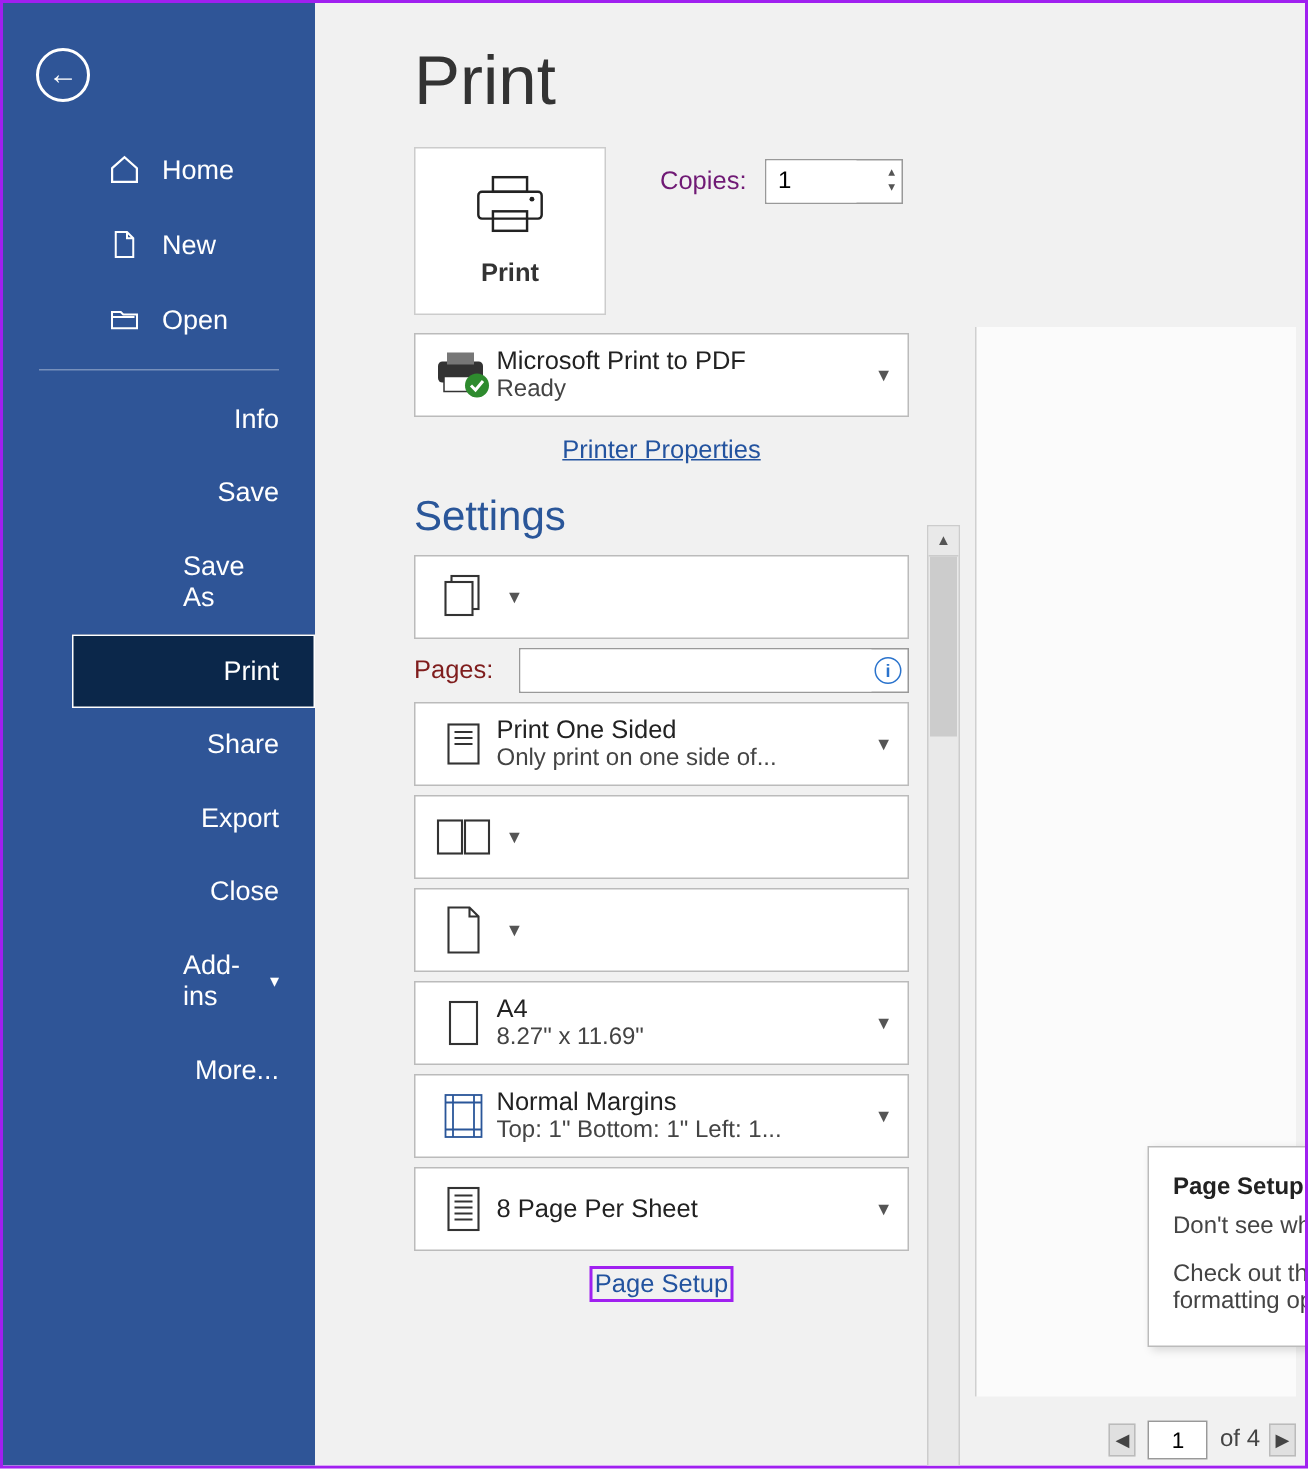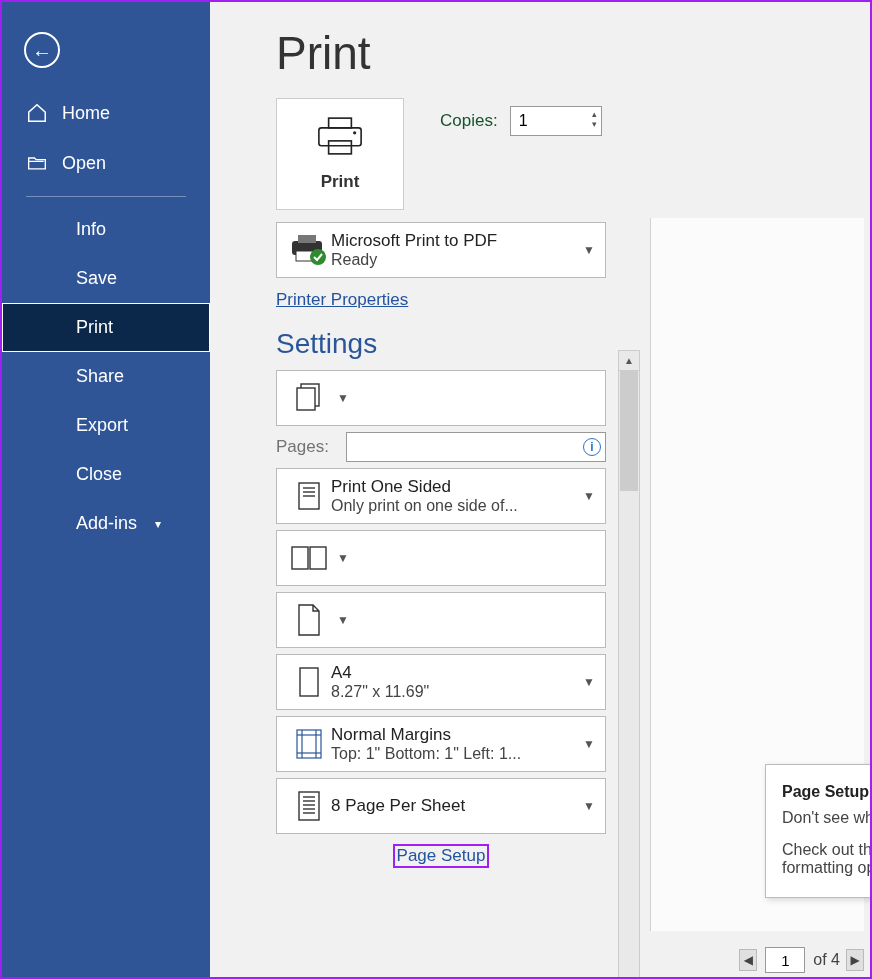--- a/index.html
+++ b/index.html
@@ -3,58 +3,58 @@
 <meta charset="utf-8">
 <style>
   * { box-sizing: border-box; font-family: "Segoe UI", Arial, sans-serif; }
   body { margin: 0; width: 872px; height: 979px; overflow: hidden; border: 2px solid #a020f0; position: relative; }
   .app { display: flex; height: 100%; }
 
   
   .sidebar { width: 208px; background: #2f5597; color: #fff; display: flex; flex-direction: column; padding-top: 10px; }
   .back-btn { width: 36px; height: 36px; border: 2px solid #fff; border-radius: 50%; margin: 20px 0 20px 22px; display: flex; align-items: center; justify-content: center; cursor: pointer; }
   .back-arrow { font-size: 20px; color: #fff; }
-  .side-item { display: flex; align-items: center; gap: 14px; padding: 14px 24px; font-size: 18px; cursor: pointer; }
-  .side-item.sub { padding-left: 74px; }
+  .side-item { display: flex; align-items: center; gap: 14px; padding: 14px 24px; font-size: 18px; cursor: pointer; margin-left: 46px; }
+  .side-item.sub { padding-left: 74px; justify-content: flex-end; }
   .side-sep { height: 1px; background: rgba(255,255,255,0.35); margin: 8px 24px; }
   .side-item.active { background: #0b274a; outline: 1px solid #fff; outline-offset: -1px; }
   .side-icon { width: 22px; height: 22px; display: inline-flex; align-items: center; justify-content: center; }
   .caret-down { font-size: 12px; margin-left: 4px; }
 
   
   .main { flex: 1; background: #f1f1f1; display: flex; flex-direction: column; position: relative; }
   .page-title { font-size: 46px; font-weight: 300; color: #333; padding: 24px 0 18px 66px; }
 
   .content-wrap { display: flex; flex: 1; position: relative; }
   .settings-col { width: 330px; margin-left: 66px; display: flex; flex-direction: column; }
 
   .print-row { display: flex; align-items: flex-start; gap: 36px; margin-bottom: 12px; }
   .print-btn { width: 128px; height: 112px; background: #fff; border: 1px solid #ccc; display: flex; flex-direction: column; align-items: center; justify-content: center; gap: 16px; cursor: pointer; }
   .print-btn svg { width: 52px; height: 40px; }
   .print-btn-label { font-weight: 600; font-size: 17px; color: #333; }
   .copies-row { display: flex; align-items: center; gap: 12px; margin-top: 8px; }
-  .copies-label { font-size: 17px; color: #14532d; }
+  .copies-label { font-size: 17px; color: #701a75; }
   .copies-input { width: 92px; height: 30px; border: 1px solid #999; background: #fff; display: flex; align-items: center; position: relative; }
   .copies-input input { border: none; width: 60px; height: 100%; padding: 0 8px; font-size: 16px; outline: none; }
   .spinner { position: absolute; right: 4px; top: 2px; display: flex; flex-direction: column; font-size: 9px; line-height: 10px; color: #555; cursor: pointer; }
 
   .dropdown-box { width: 100%; height: 56px; background: #fff; border: 1px solid #bbb; display: flex; align-items: center; position: relative; padding: 0 10px; cursor: pointer; margin-bottom: 6px; }
   .dd-icon { width: 44px; display: flex; align-items: center; justify-content: center; flex-shrink: 0; }
   .dd-text { flex: 1; display: flex; flex-direction: column; justify-content: center; overflow: hidden; }
   .dd-line1 { font-size: 17px; color: #222; white-space: nowrap; overflow: hidden; text-overflow: ellipsis; }
   .dd-line2 { font-size: 16px; color: #444; white-space: nowrap; overflow: hidden; text-overflow: ellipsis; }
   .dd-caret { font-size: 12px; color: #555; margin-left: 6px; }
 
-  .link-right { color: #23539f; text-decoration: underline; font-size: 17px; text-align: left; margin: 6px 0 10px 0; cursor: pointer; }
+  .link-right { color: #23539f; text-decoration: underline; font-size: 17px; text-align: center; margin: 6px 0 10px 0; cursor: pointer; }
   .link-center { color: #23539f; text-decoration: underline; font-size: 17px; text-align: center; margin: 4px 0 6px 0; cursor: pointer; }
   .page-setup-highlight { display: inline-block; border: 2px solid #a020f0; padding: 0 2px; }
 
   .section-title { font-size: 28px; font-weight: 400; color: #2a5699; margin: 8px 0 10px 0; }
   .pages-row { display: flex; align-items: center; gap: 10px; margin-bottom: 6px; }
-  .pages-label { font-size: 17px; color: #737373; width: 60px; }
+  .pages-label { font-size: 17px; color: #7f1d1d; width: 60px; }
   .pages-input { flex: 1; height: 30px; border: 1px solid #999; background: #fff; position: relative; }
   .pages-input input { width: calc(100% - 24px); height: 100%; border: none; outline: none; padding: 0 6px; font-size: 16px; }
   .info-icon { position: absolute; right: 4px; top: 5px; width: 18px; height: 18px; border: 1.5px solid #2a73cc; border-radius: 50%; color: #2a73cc; font-size: 12px; display: flex; align-items: center; justify-content: center; font-weight: bold; }
 
   .scrollbar-v { position: absolute; left: 408px; top: 252px; width: 22px; height: 706px; background: #e9e9e9; border: 1px solid #ccc; }
   .scroll-btn { height: 20px; background: #e9e9e9; border-bottom: 1px solid #ccc; display: flex; align-items: center; justify-content: center; font-size: 10px; color: #555; cursor: pointer; }
   .scroll-thumb { position: absolute; top: 20px; left: 1px; right: 1px; height: 120px; background: #ccc; }
 
   .preview { position: absolute; left: 440px; top: 120px; right: 6px; bottom: 46px; background: #fff; border-left: 1px solid #d0d0d0; }
   .preview.bg { background: #fbfbfb; }
@@ -79,49 +79,63 @@
     <div class="side-item">
       <span class="side-icon">
         <svg viewBox="0 0 24 24" width="22" height="22" stroke="#fff" fill="none" stroke-width="1.6">
             <path d="M3 11 L12 3 L21 11 V21 H3 Z"></path>
           </svg>
       </span>
       <span>Home</span>
     </div>
     <div class="side-item">
       <span class="side-icon">
+        <svg viewBox="0 0 24 24" width="20" height="22" stroke="#fff" fill="none" stroke-width="1.6">
+            <path d="M5 2 H14 L19 7 V22 H5 Z M14 2 V7 H19"></path>
+          </svg>
+      </span>
+      <span>New</span>
+    </div>
+    <div class="side-item">
+      <span class="side-icon">
         <svg viewBox="0 0 24 24" width="22" height="20" stroke="#fff" fill="none" stroke-width="1.6">
             <path d="M2 6 H9 L11 8 H22 V19 H2 Z M2 10 H20"></path>
           </svg>
       </span>
       <span>Open</span>
     </div>
     <div class="side-sep"></div>
     <div class="side-item sub">
         <span>Info</span>
       </div>
     <div class="side-item sub">
         <span>Save</span>
       </div>
+    <div class="side-item sub">
+        <span>Save As</span>
+      </div>
     <div class="side-item sub active">
         <span>Print</span>
       </div>
     <div class="side-item sub">
         <span>Share</span>
       </div>
     <div class="side-item sub">
         <span>Export</span>
       </div>
     <div class="side-item sub">
         <span>Close</span>
       </div>
     <div class="side-item sub">
       <span>Add-ins</span>
       <span class="caret-down">▾</span>
     </div>
+    <div class="side-item sub">
+        <span>More...</span>
+      </div>
   </div>
 
   <div class="main">
     <div class="page-title">Print</div>
 
     <div class="content-wrap">
       <div class="settings-col">
 
         <div class="print-row">
           <div class="print-btn">

